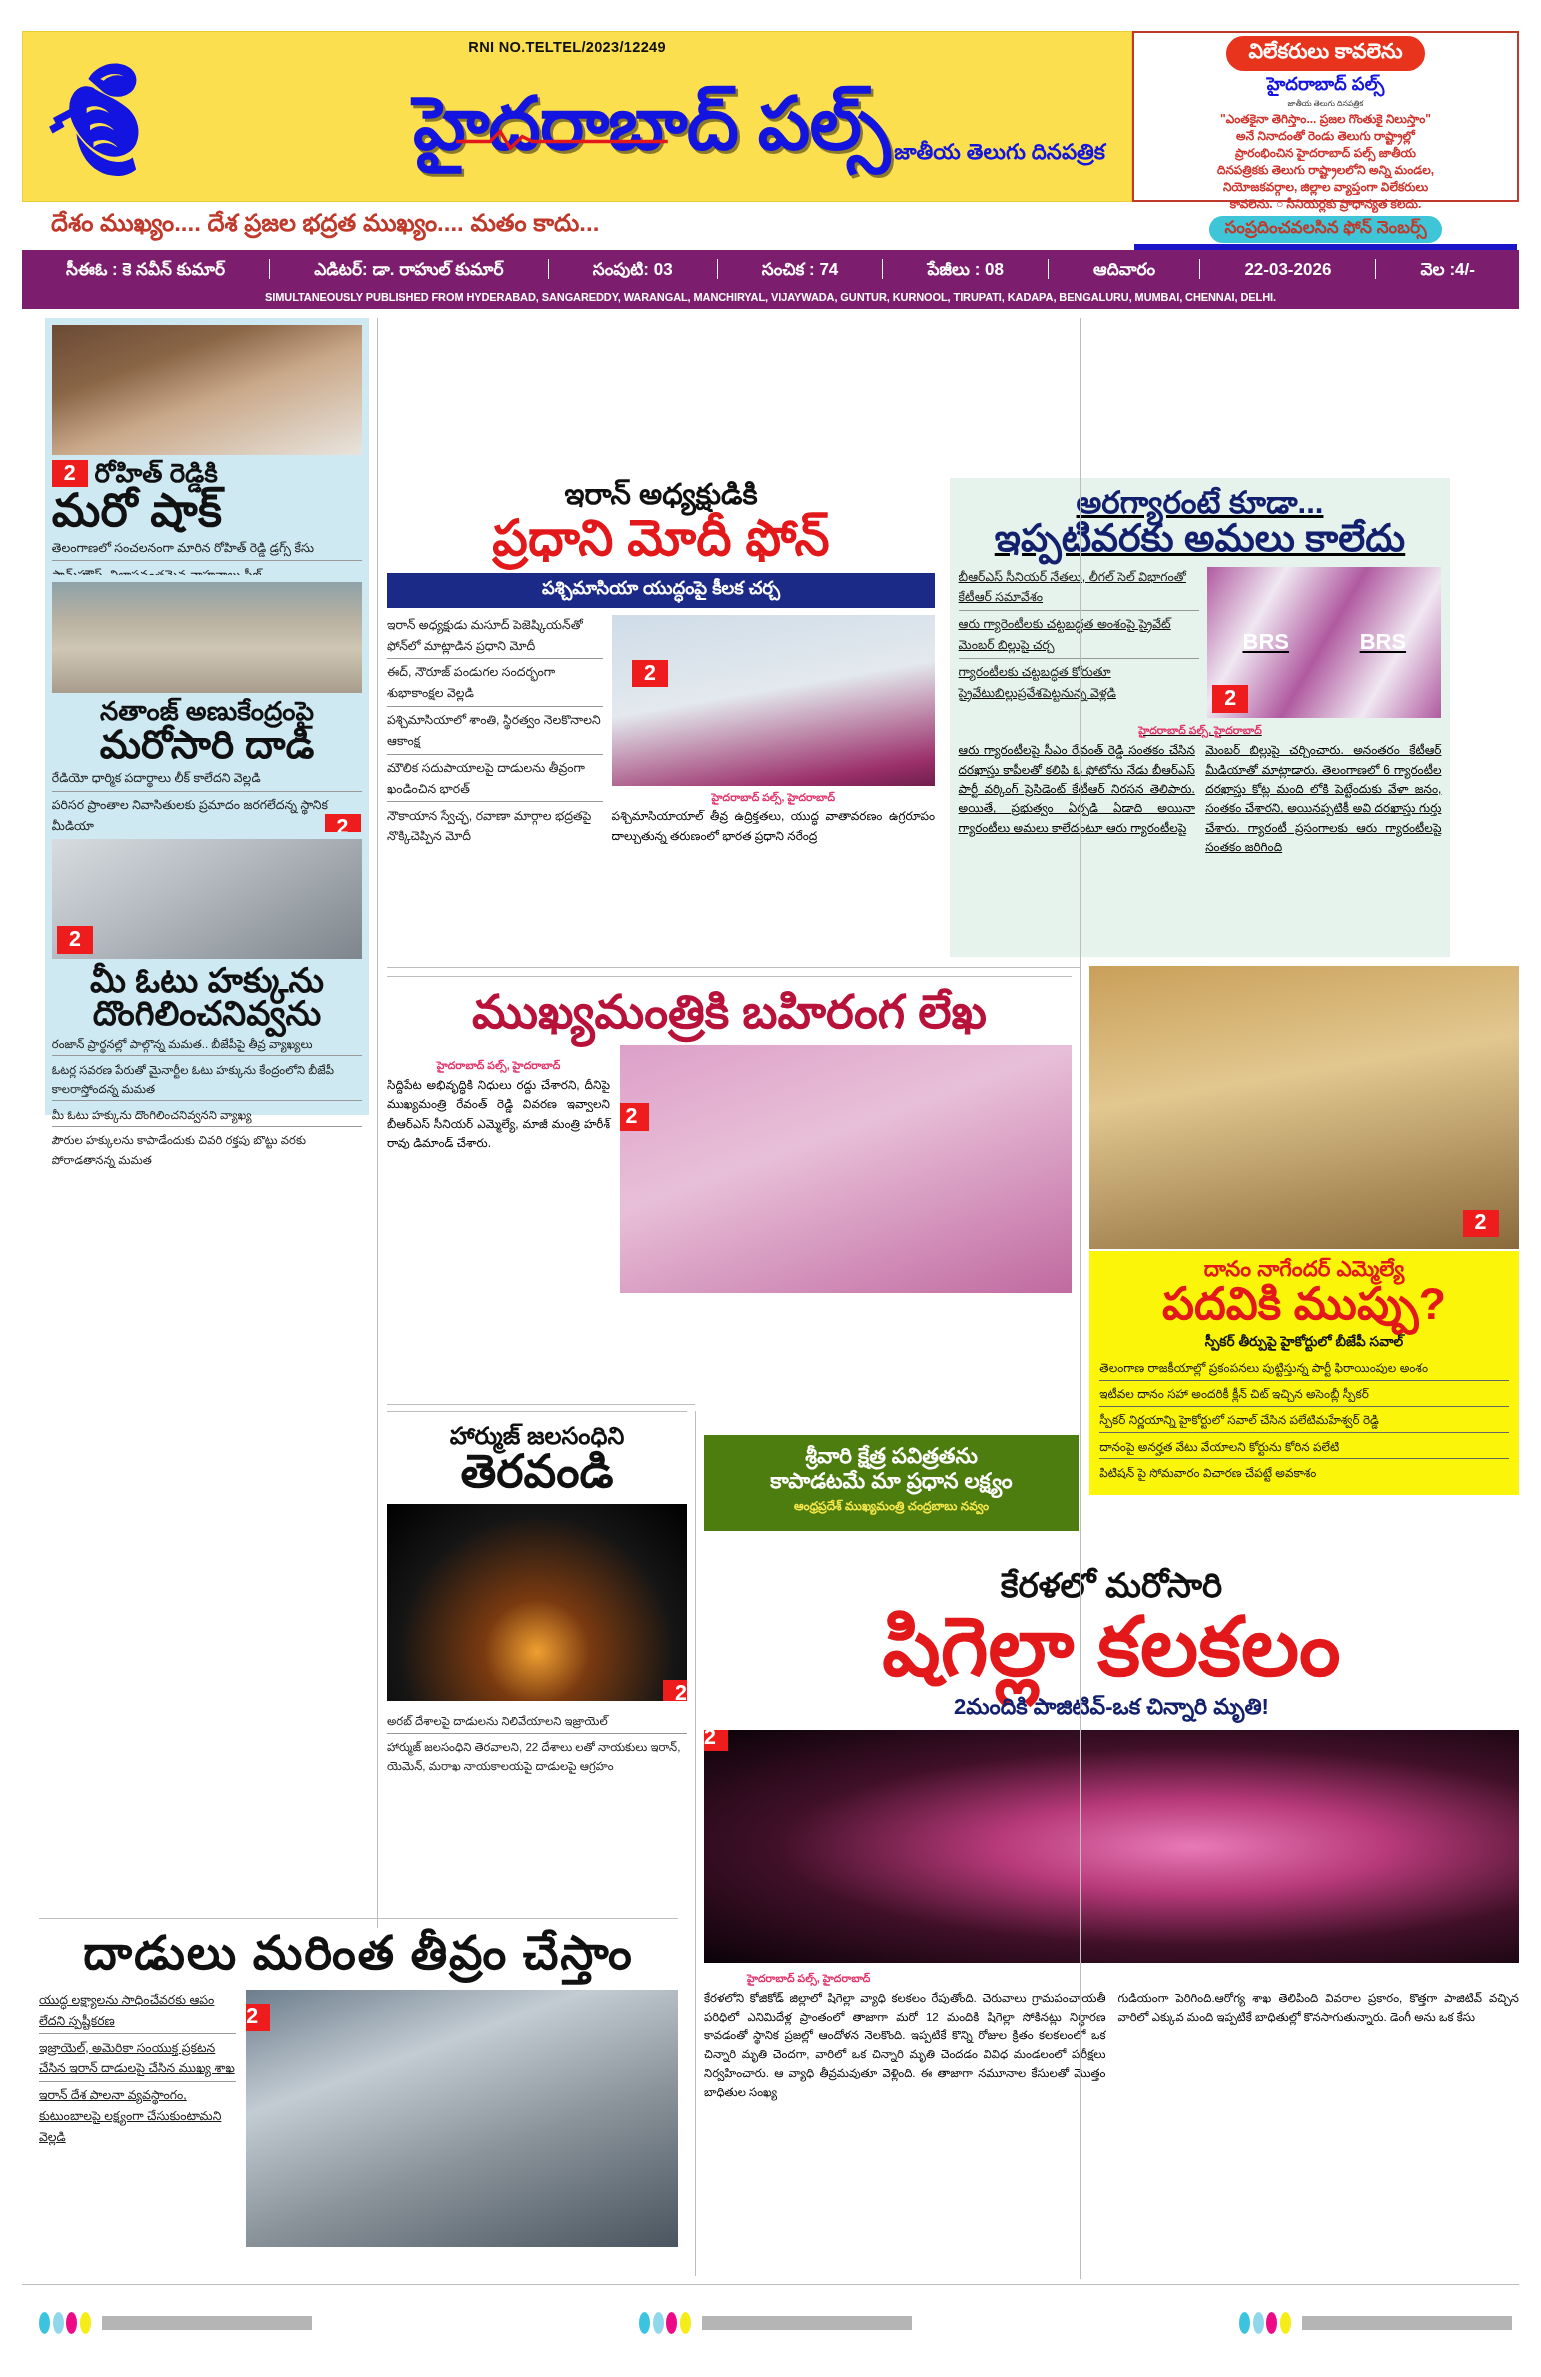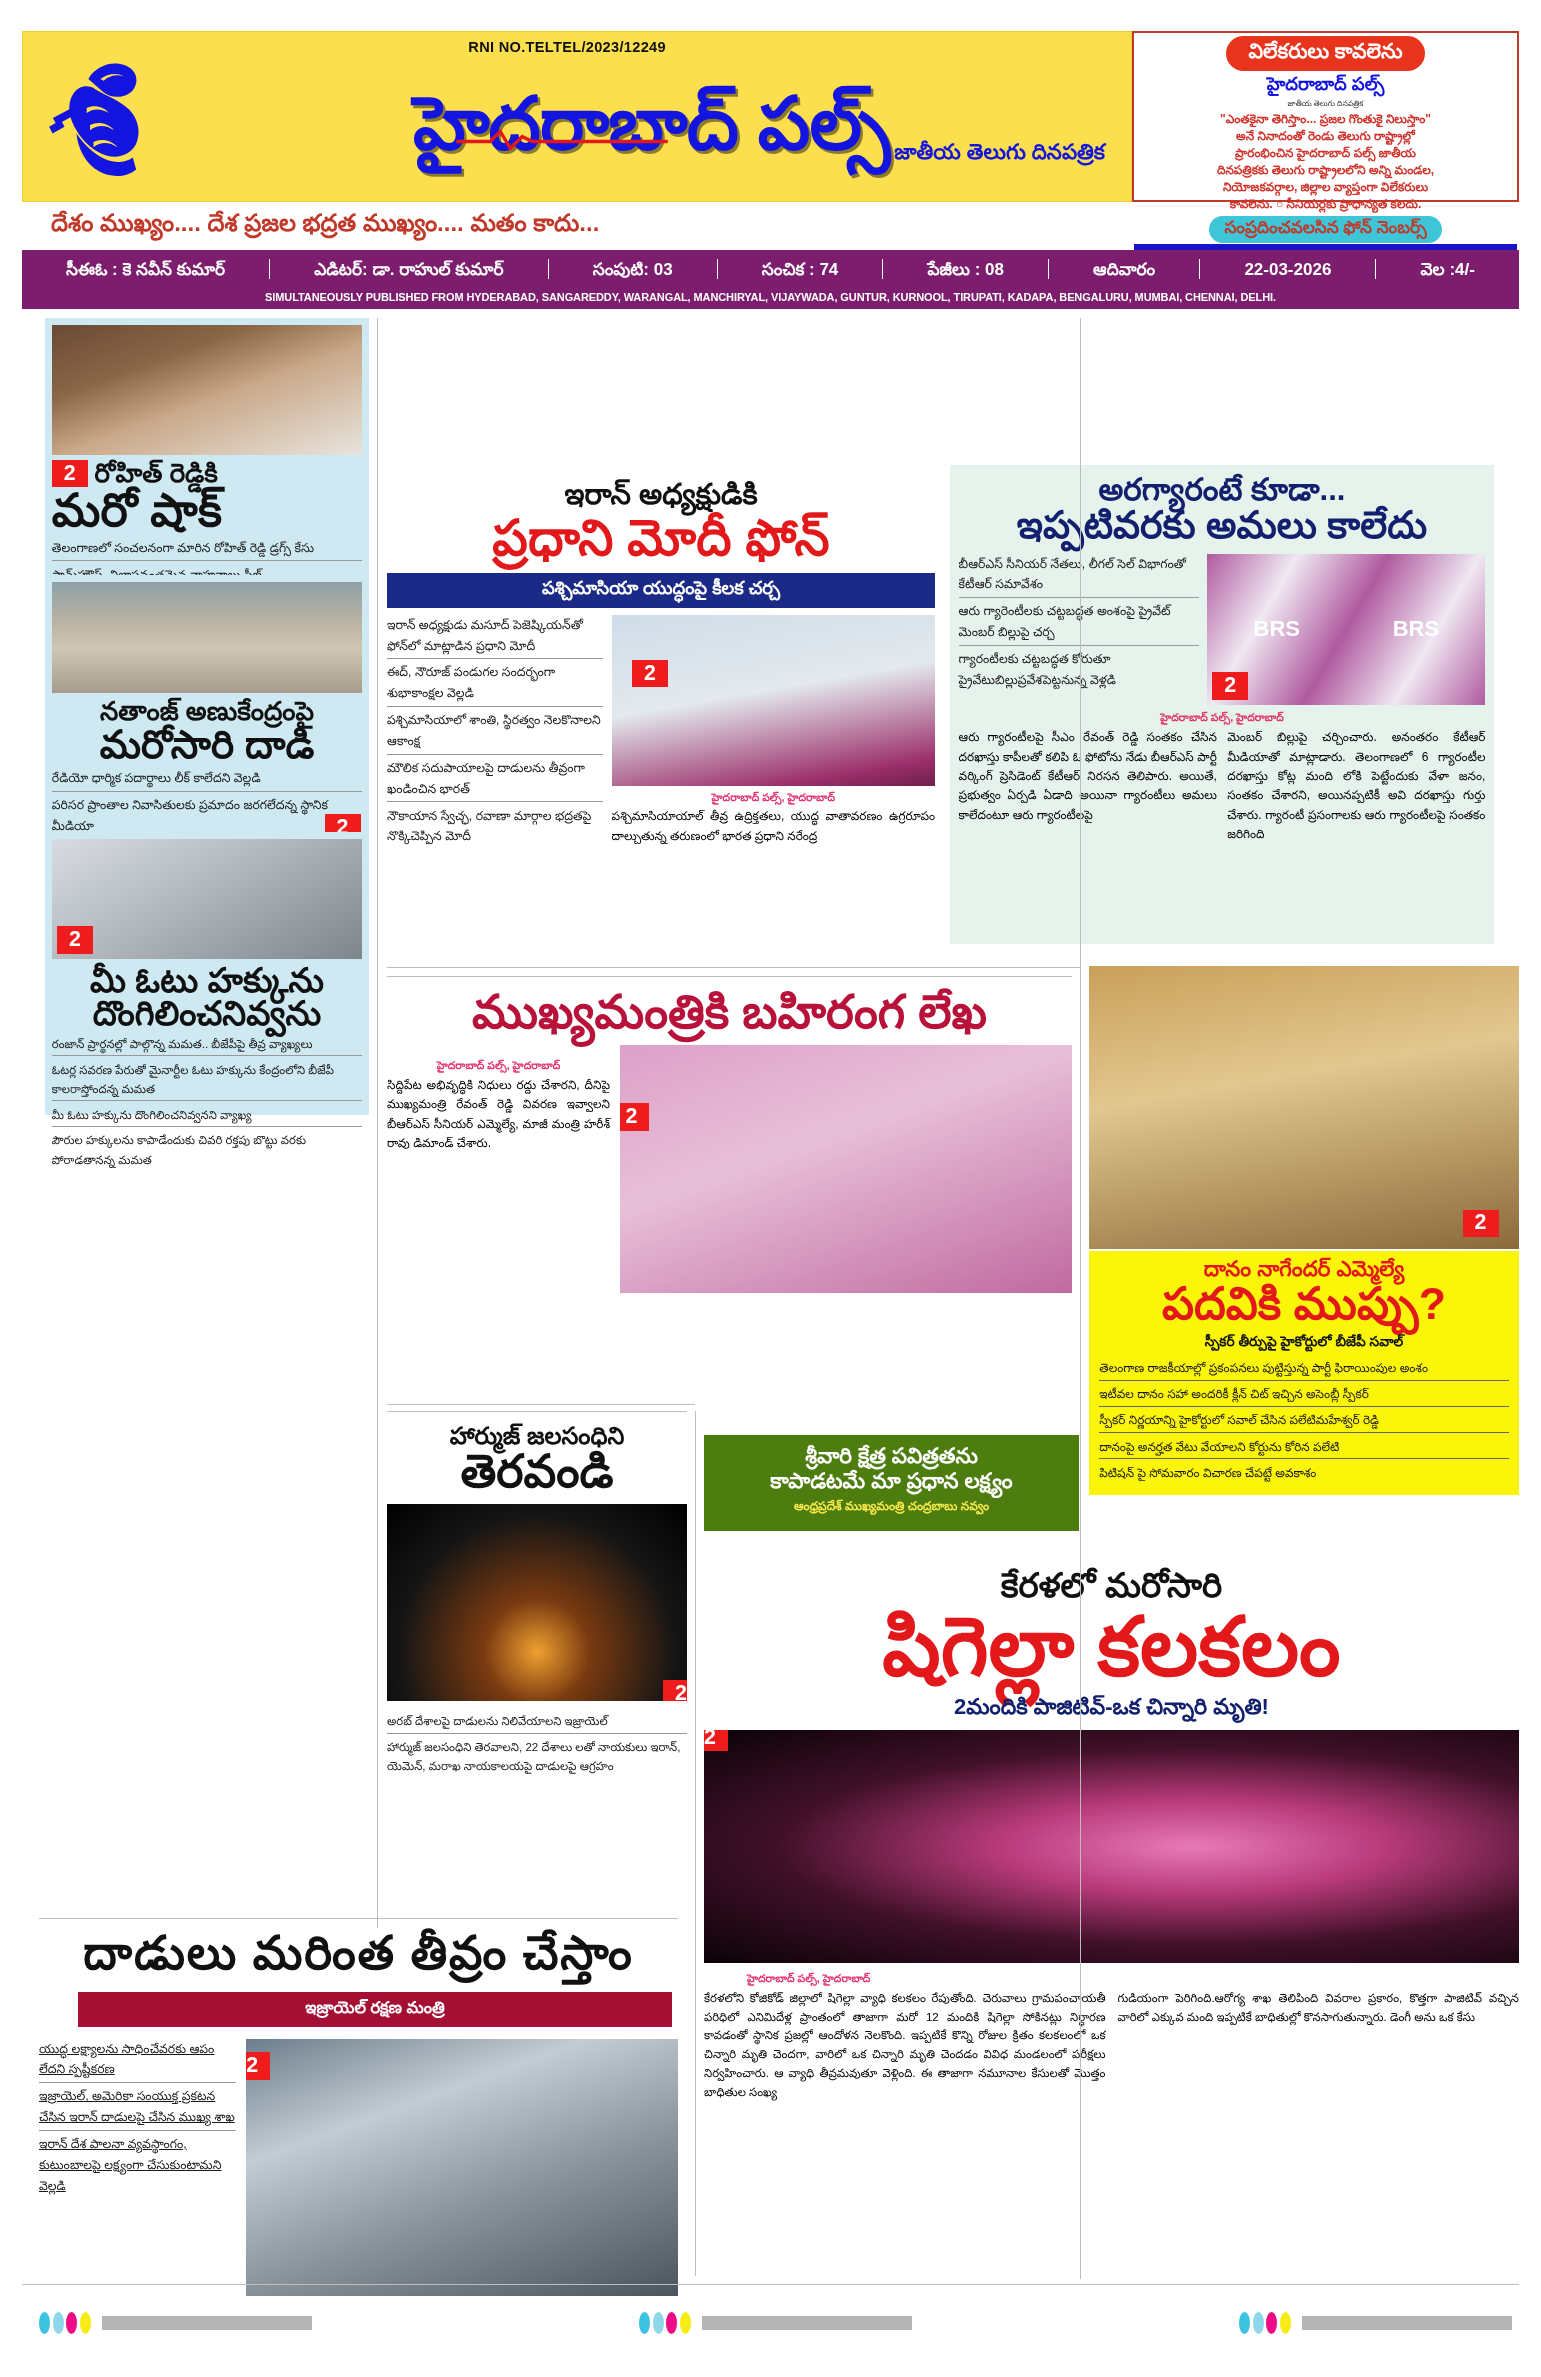--- a/index.html
+++ b/index.html
@@ -257,21 +257,21 @@
       <div style="flex:1 1 auto;">
         <div class="photo ph-modi" style="width:100%;height:171px; position:relative;">
           <span class="badge2" style="position:absolute; left:20.5px; top:45px;">2</span>
         </div>
         <div class="desk" style="margin-top:5.1px;">హైదరాబాద్ పల్స్, హైదరాబాద్</div>
         <div class="just">పశ్చిమాసియాయాల్ తీవ్ర ఉద్రిక్తతలు, యుద్ధ వాతావరణం ఉగ్రరూపం దాల్చుతున్న తరుణంలో భారత ప్రధాని నరేంద్ర</div>
       </div>
     </div>
   </div>
 
-  <div class="blk boxmint" style="left:950px; top:465px; width:544px; height:479px; padding:8.6px;">
+  <div class="blk boxmint" style="left:950px; top:478px; width:500px; height:479px; padding:8.6px;text-decoration:underline;">
     <div class="hd-navy" style="font-size:31px; text-align:center;">అరగ్యారంటే కూడా...</div>
     <div class="hd-navy" style="font-size:38px; text-align:center; margin-top:-1.7px;">ఇప్పటివరకు అమలు కాలేదు</div>
     <div style="display:flex; gap:8.6px; margin-top:8.6px;">
       <div style="flex:0 0 240px;" class="body-tx">
         <span class="bul">బీఆర్ఎస్ సీనియర్ నేతలు, లీగల్ సెల్ విభాగంతో కేటీఆర్ సమావేశం</span>
         <span class="bul">ఆరు గ్యారెంటీలకు చట్టబద్ధత అంశంపై ప్రైవేట్ మెంబర్ బిల్లుపై చర్చ</span>
         <span>గ్యారంటీలకు చట్టబద్ధత కోరుతూ ప్రైవేటుబిల్లుప్రవేశపెట్టనున్న వెళ్లడి</span>
       </div>
       <div style="flex:1 1 auto;">
         <div class="photo ph-ktr" style="width:100%;height:151px;position:relative; display:flex; align-items:center; justify-content:space-around;">
@@ -354,21 +354,20 @@
     </div>
     <div class="desk" style="margin-top:8.6px; text-align:left; padding-left:43px;">హైదరాబాద్ పల్స్, హైదరాబాద్</div>
     <div style="display:flex; gap:12px; margin-top:1.7px;">
       <div class="just" style="flex:1; font-size:11.6px;">కేరళలోని కోజికోడ్ జిల్లాలో షిగెల్లా వ్యాధి కలకలం రేపుతోంది. చెరువాలు గ్రామపంచాయతీ పరిధిలో ఎనిమిదేళ్ల ప్రాంతంలో తాజాగా మరో 12 మందికి షిగెల్లా సోకినట్లు నిర్ధారణ కావడంతో స్థానిక ప్రజల్లో ఆందోళన నెలకొంది. ఇప్పటికే కొన్ని రోజుల క్రితం కలకలంలో ఒక చిన్నారి మృతి చెందగా, వారిలో ఒక చిన్నారి మృతి చెందడం వివిధ మండలంలో పరీక్షలు నిర్వహించారు. ఆ వ్యాధి తీవ్రమవుతూ వెళ్లింది. ఈ తాజాగా నమూనాల కేసులతో మొత్తం బాధితుల సంఖ్య</div>
       <div class="just" style="flex:1; font-size:11.6px;">గుడియంగా పెరిగింది.ఆరోగ్య శాఖ తెలిపింది వివరాల ప్రకారం, కొత్తగా పాజిటివ్ వచ్చిన వారిలో ఎక్కువ మంది ఇప్పటికే బాధితుల్లో కొనసాగుతున్నారు. డెంగీ అను ఒక కేసు</div>
     </div>
   </div>
 
   <div class="blk" style="left:39px; top:1928px; width:639px; height:377px;">
     <div class="hd-k" style="font-size:47px; text-align:center; letter-spacing:1.7px;">దాడులు మరింత తీవ్రం చేస్తాం</div>
-    <div class="ribbon-crim" style="margin-top:13.7px; font-size:16.3px; padding:6px 0; width:594px; margin-left:39px;">ఇజ్రాయెల్ రక్షణ మంత్రి</div>
     <div style="display:flex; gap:10.3px; margin-top:12px;">
       <div style="flex:0 0 197px;text-decoration:underline;" class="body-tx">
         <span class="bul">యుద్ధ లక్ష్యాలను సాధించేవరకు ఆపం లేదని స్పష్టీకరణ</span>
         <span class="bul">ఇజ్రాయెల్, అమెరికా సంయుక్త ప్రకటన చేసిన ఇరాన్ దాడులపై చేసిన ముఖ్య శాఖ</span>
         <span>ఇరాన్ దేశ పాలనా వ్యవస్థాంగం, కుటుంబాలపై లక్ష్యంగా చేసుకుంటామని వెల్లడి</span>
       </div>
       <div style="flex:1 1 auto;">
         <div class="photo ph-smoke" style="width:100%;height:257px; position:relative;">
           <span class="badge2" style="position:absolute; left:-12px; top:13.7px;">2</span>
         </div>

